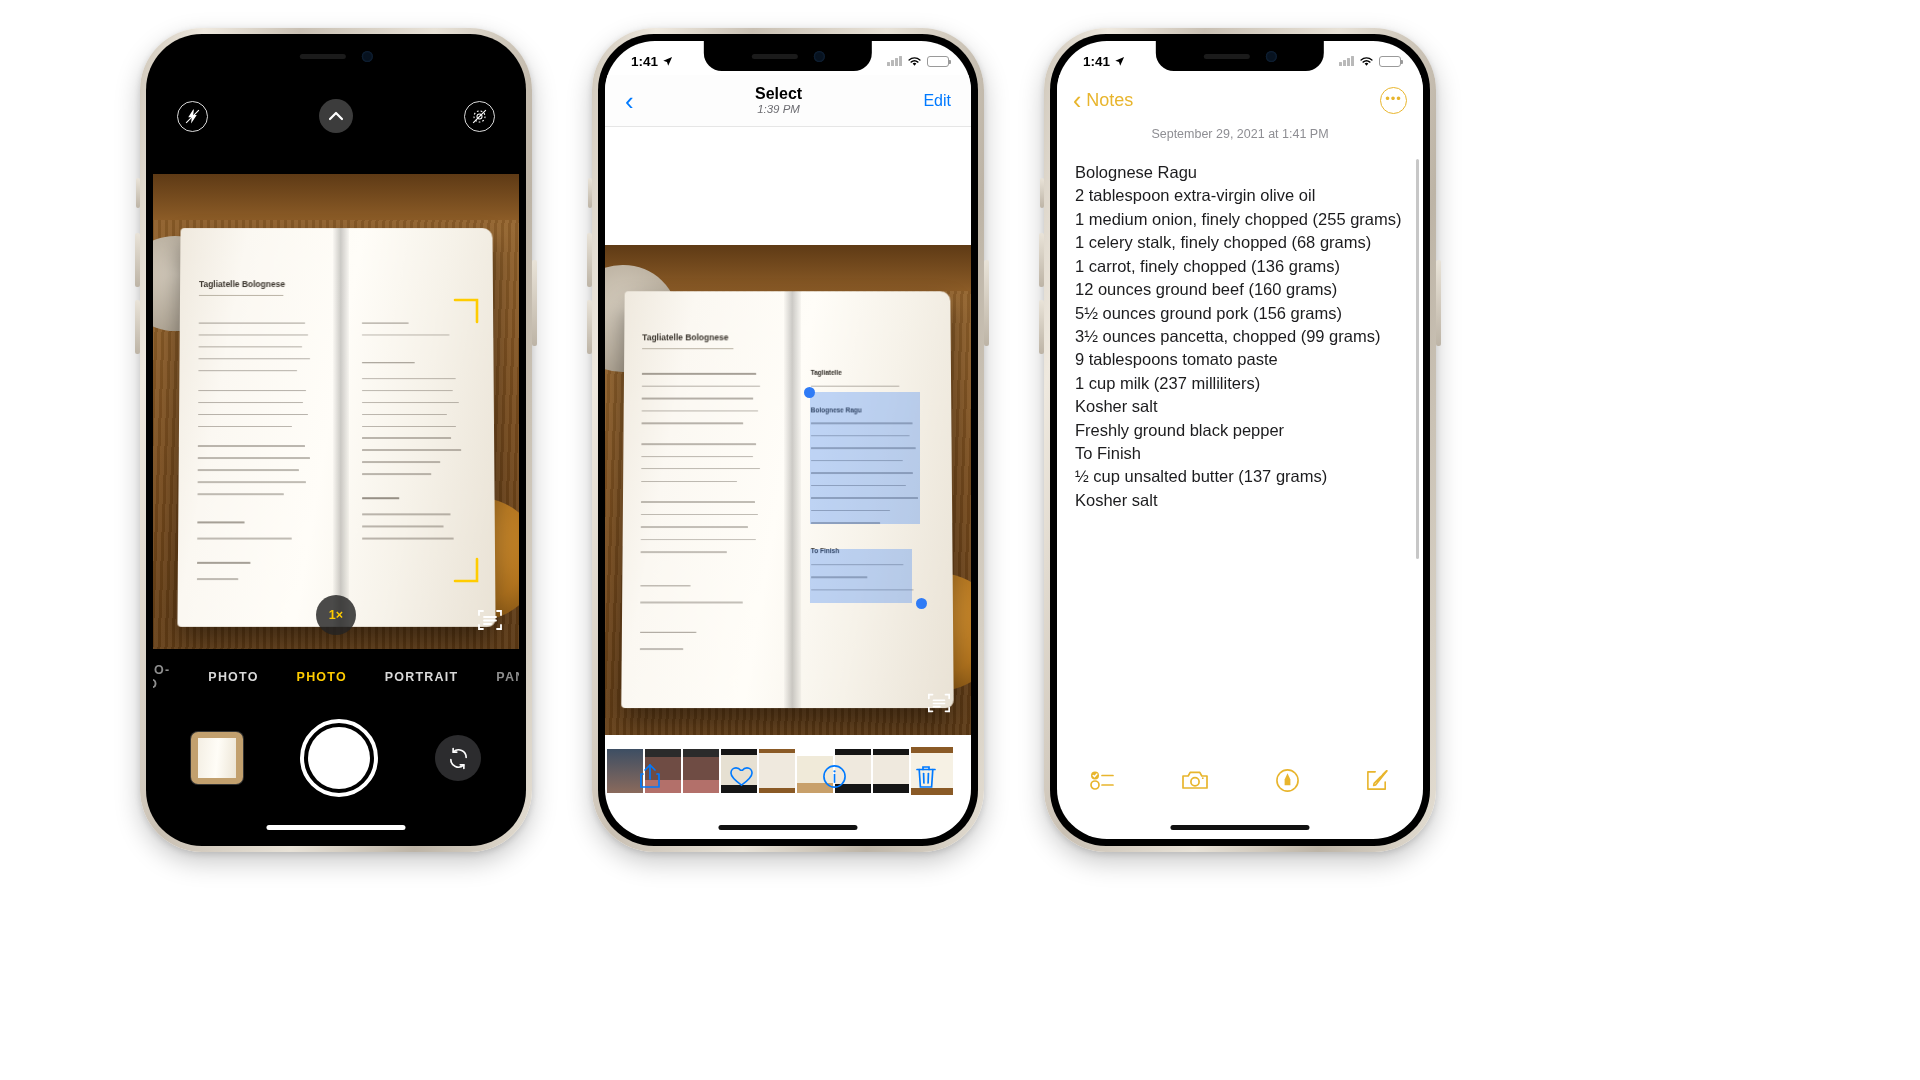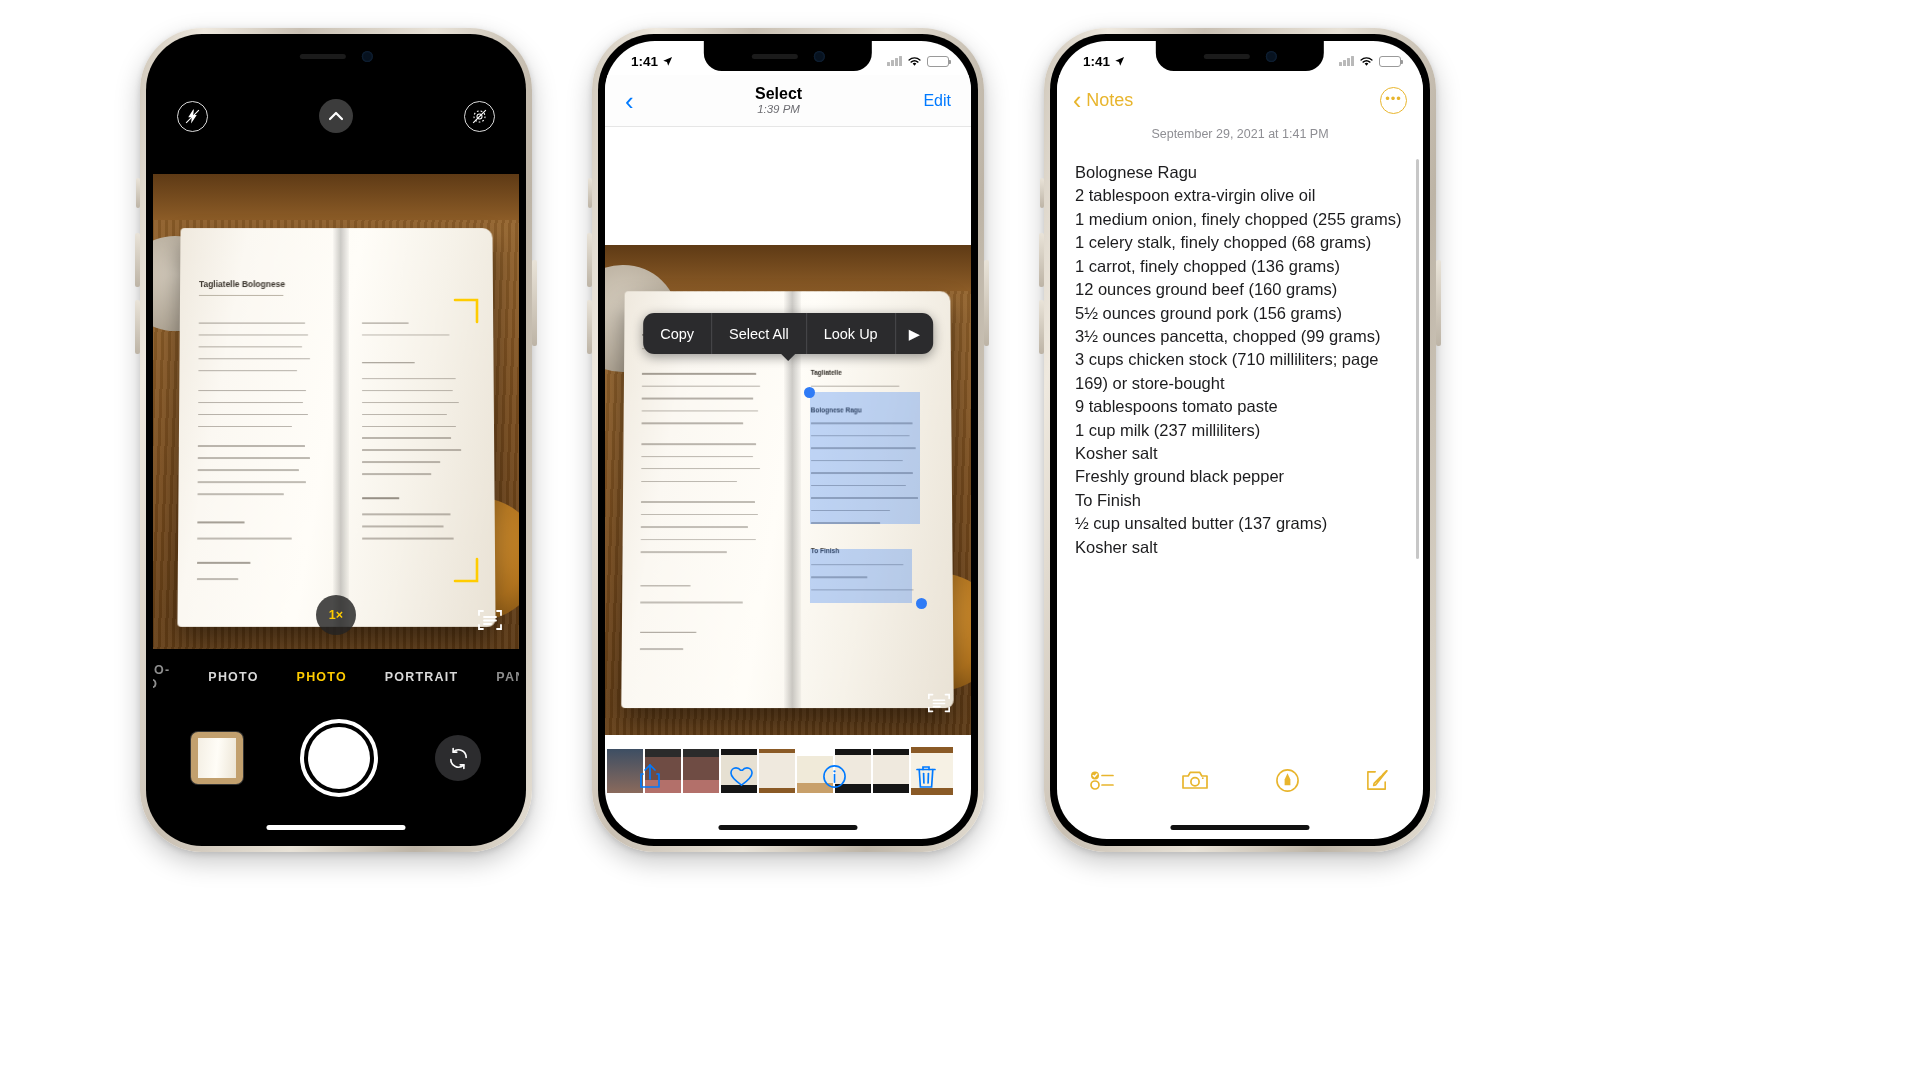--- a/index.html
+++ b/index.html
@@ -561,26 +561,20 @@
                 <path d="M20 4 H24 V8"></path>
               <path d="M24 18 V22 H20"></path>
                 <path d="M6 22 H2 V18"></path>
               <line x1="7" y1="10" x2="19" y2="10"></line>
               <line x1="7" y1="13.5" x2="19" y2="13.5"></line>
               <line x1="7" y1="17" x2="14" y2="17"></line>
             </svg>
           </div>
         </div>
 
-        <div class="sel-menu">
-          <div class="itm">Copy</div>
-          <div class="itm">Select All</div>
-          <div class="itm">Look Up</div>
-          <div class="itm">▶</div>
-        </div>
 
         <div class="filmstrip">
           <div class="fs" style="background:linear-gradient(180deg,#3d4e63,#8a6a5c);"></div>
           <div class="fs" style="background:linear-gradient(180deg,#2b2b2b 0 18%,#6f4c44 18% 70%,#b3706a 70%);"></div>
           <div class="fs" style="background:linear-gradient(180deg,#2b2b2b 0 18%,#6f4c44 18% 70%,#b3706a 70%);"></div>
           <div class="fs" style="background:linear-gradient(180deg,#151515 0 14%,#e6e0d2 14% 82%,#151515 82%);"></div>
           <div class="fs" style="background:linear-gradient(180deg,#8a5a26 0 10%,#efe9de 10% 88%,#8a5a26 88%);"></div>
           <div class="fs" style="background:linear-gradient(180deg,#ffffff 0 16%,#f0ead9 16% 78%,#c8a06a 78%);"></div>
           <div class="fs" style="background:linear-gradient(180deg,#151515 0 14%,#efe9de 14% 80%,#151515 80%);"></div>
           <div class="fs" style="background:linear-gradient(180deg,#151515 0 14%,#efe9de 14% 80%,#151515 80%);"></div>
@@ -671,21 +665,20 @@
 
         <div class="nt-body">
           <div class="ln">Bolognese Ragu</div>
           <div class="ln">2 tablespoon extra-virgin olive oil</div>
           <div class="ln">1 medium onion, finely chopped (255 grams)</div>
           <div class="ln">1 celery stalk, finely chopped (68 grams)</div>
           <div class="ln">1 carrot, finely chopped (136 grams)</div>
           <div class="ln">12 ounces ground beef (160 grams)</div>
           <div class="ln">5½ ounces ground pork (156 grams)</div>
           <div class="ln">3½ ounces pancetta, chopped (99 grams)</div>
-          <div class="ln">3 cups chicken stock (710 milliliters; page 169) or store-bought</div>
           <div class="ln">9 tablespoons tomato paste</div>
           <div class="ln">1 cup milk (237 milliliters)</div>
           <div class="ln">Kosher salt</div>
           <div class="ln">Freshly ground black pepper</div>
           <div class="ln">To Finish</div>
           <div class="ln">½ cup unsalted butter (137 grams)</div>
           <div class="ln">Kosher salt</div>
         </div>
 
         <div class="nt-scroll"></div>

